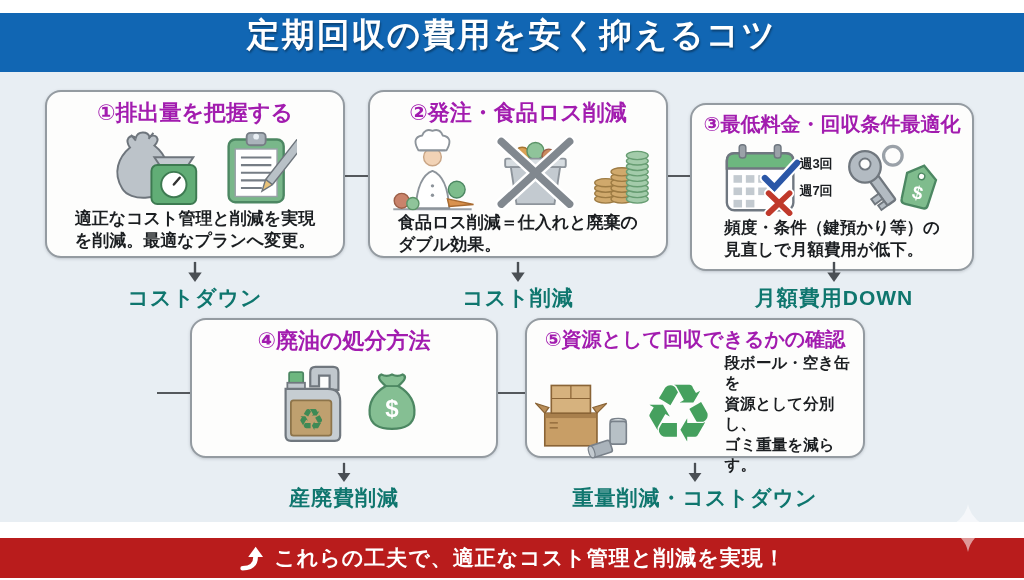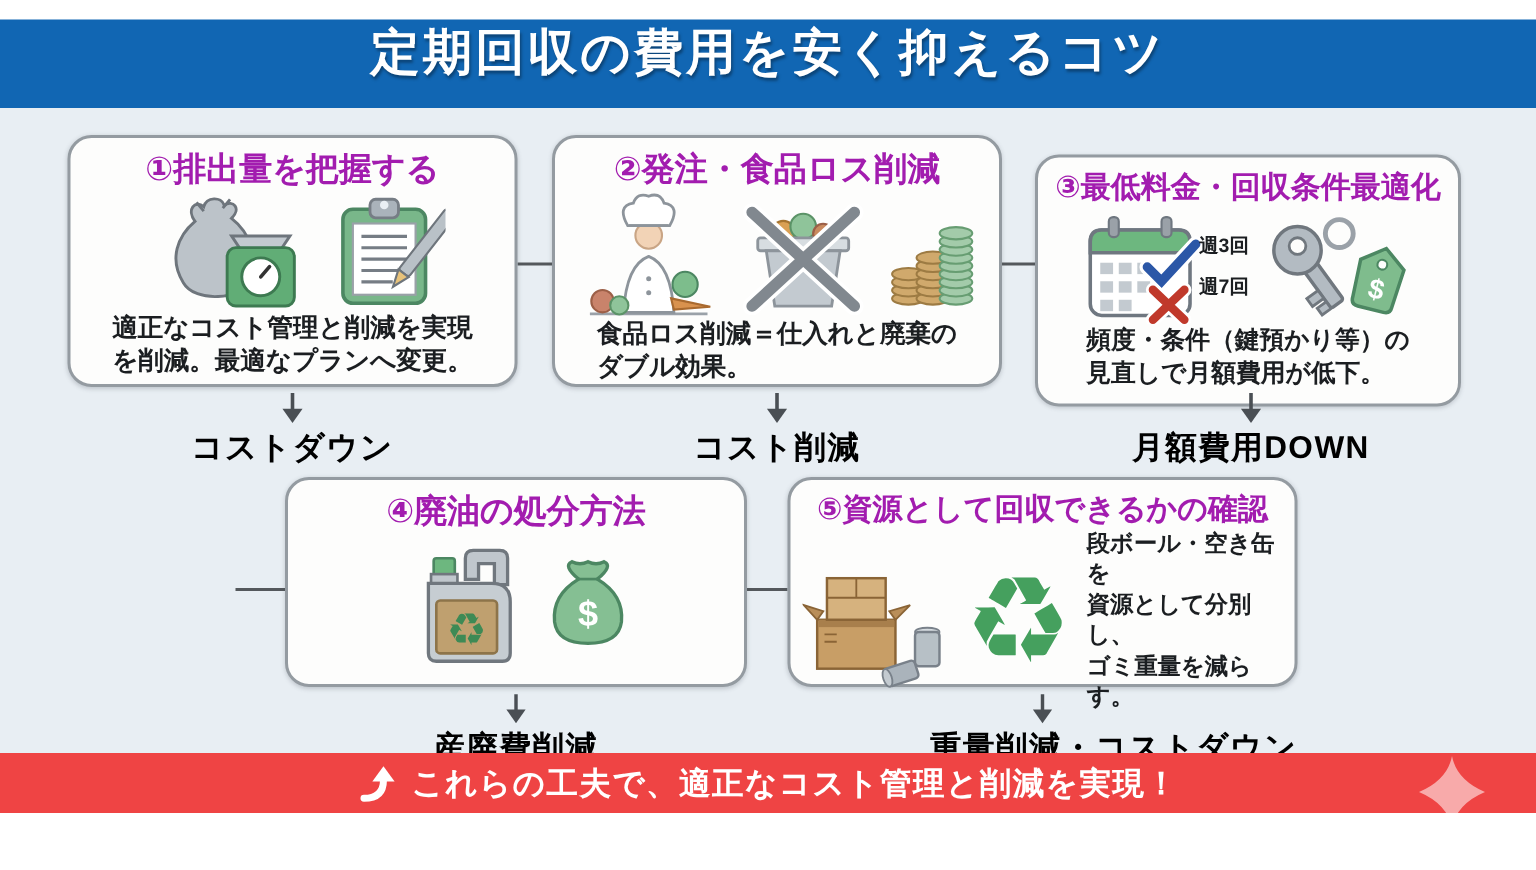--- a/index.html
+++ b/index.html
@@ -3,33 +3,33 @@
 <meta charset="utf-8">
 <style>
   * { margin:0; padding:0; box-sizing:border-box; }
   body { width:1024px; height:580px; background:#fff; font-family:"Liberation Sans","DejaVu Sans",sans-serif; }
   .canvas { position:relative; width:1024px; height:580px; background:#ffffff; overflow:hidden; }
   .main-bg { position:absolute; left:0; top:72px; width:1024px; height:450px; background:#e8eef3; }
   .header-bar { position:absolute; left:0; top:13px; width:1024px; height:59px; background:#1166b3;
     display:flex; align-items:flex-start; justify-content:center; }
   .header-title { color:#ffffff; font-size:33px; font-weight:700; letter-spacing:2px;
     text-shadow:1px 2px 2px rgba(0,0,0,.35); }
-  .footer-bar { position:absolute; left:0; top:502px; width:1024px; height:40px; background:#ef4444;
+  .footer-bar { position:absolute; left:0; top:538px; width:1024px; height:40px; background:#b91c1c;
     display:flex; align-items:center; justify-content:center; gap:10px; }
   .footer-text { color:#ffffff; font-size:21px; font-weight:700; letter-spacing:1px; }
   .card { position:absolute; background:#fdfdfc; border:2px solid #949ba1; border-radius:16px;
     box-shadow:0 1px 3px rgba(70,80,90,.25); display:flex; flex-direction:column; align-items:center; }
   .card-title { font-size:22px; font-weight:700; color:#a21caf; margin-top:6px; white-space:nowrap; }
   .card-title.small { font-size:20px; }
   .icon-row { flex:1; display:flex; align-items:center; justify-content:center; gap:16px; width:100%; }
   .card-body { font-size:17px; font-weight:600; color:#1b1e21; line-height:1.32; white-space:pre-line; margin-bottom:8px; }
   .h-row { flex:1; display:flex; align-items:center; justify-content:center; gap:8px; width:100%; padding:0 8px 6px 8px; }
   .connector { position:absolute; height:2px; background:#54585c; }
   .down-arrow { position:absolute; display:flex; justify-content:center; }
-  .outcome { position:absolute; text-align:center; font-size:21px; font-weight:700; color:#000000; letter-spacing:1px; }
+  .outcome { position:absolute; text-align:center; font-size:21px; font-weight:700; color:#0f766e; letter-spacing:1px; }
   .cal-col { display:flex; flex-direction:column; gap:9px; margin-left:-10px; }
   .cal-opt { display:flex; align-items:center; gap:3px; }
   .cal-opt span { font-size:13px; font-weight:700; color:#1b1e21; white-space:nowrap; }
   .recycle-big { font-size:80px; line-height:1; color:#45a05e; font-family:"DejaVu Sans",sans-serif; }
   .nav-diamond { position:absolute; left:946px; top:504px; }
 </style>
 </head>
 <body>
 
 <div class="canvas">
@@ -258,21 +258,21 @@
       </svg>
   </div>
   <div class="outcome" style="left:190px; top:484px; width:308px;">産廃費削減</div>
 
   <div class="down-arrow" style="left:525px; top:461px; width:340px;">
     <svg width="22" height="22" viewBox="0 0 22 24">
         <line x1="11" y1="2" x2="11" y2="14" stroke="#4a4f54" stroke-width="2.5"></line>
         <polygon points="4,13 18,13 11,23" fill="#4a4f54"></polygon>
       </svg>
   </div>
-  <div class="outcome" style="left:525px; top:484px; width:340px;text-align:right;">重量削減・コストダウン</div>
+  <div class="outcome" style="left:525px; top:484px; width:340px;">重量削減・コストダウン</div>
 
   <div class="footer-bar">
     <svg width="26" height="26" viewBox="0 0 28 26">
       <path d="M5 24 Q19 24 19 11" stroke="#ffffff" stroke-width="5" fill="none" stroke-linecap="round"></path>
       <polygon points="11,12 27,12 19,1" fill="#ffffff"></polygon>
     </svg>
     <div class="footer-text">これらの工夫で、適正なコスト管理と削減を実現！</div>
   </div>
 
   <svg class="nav-diamond" width="44" height="48" viewBox="0 0 44 48">

